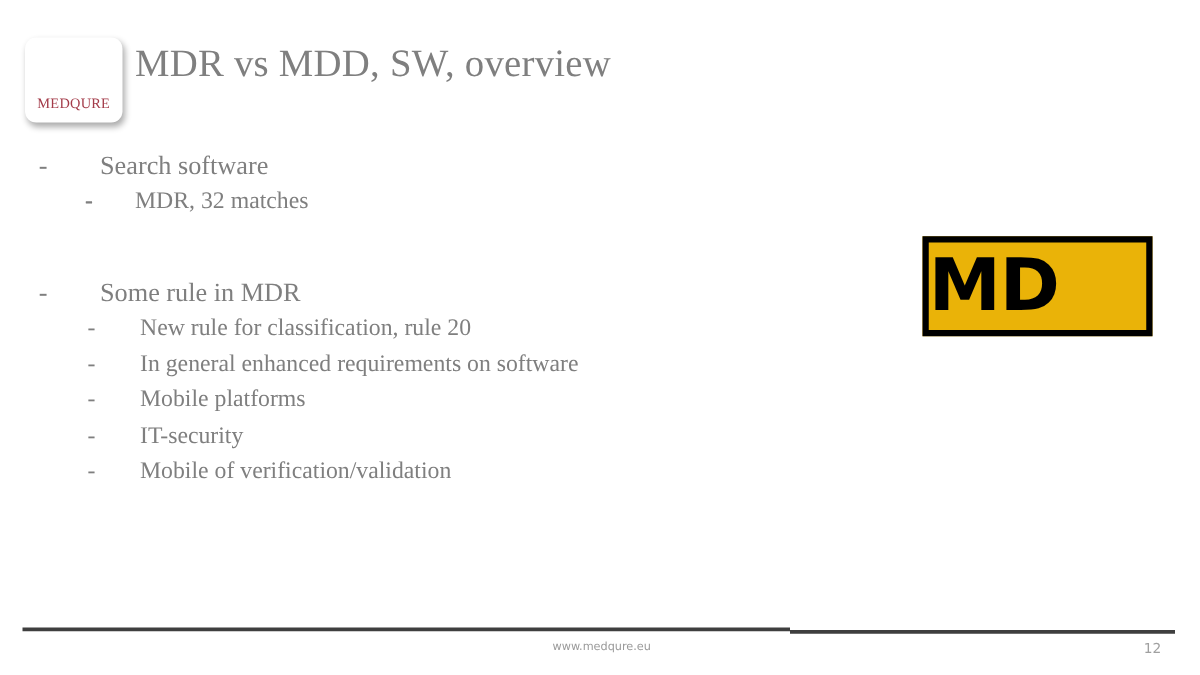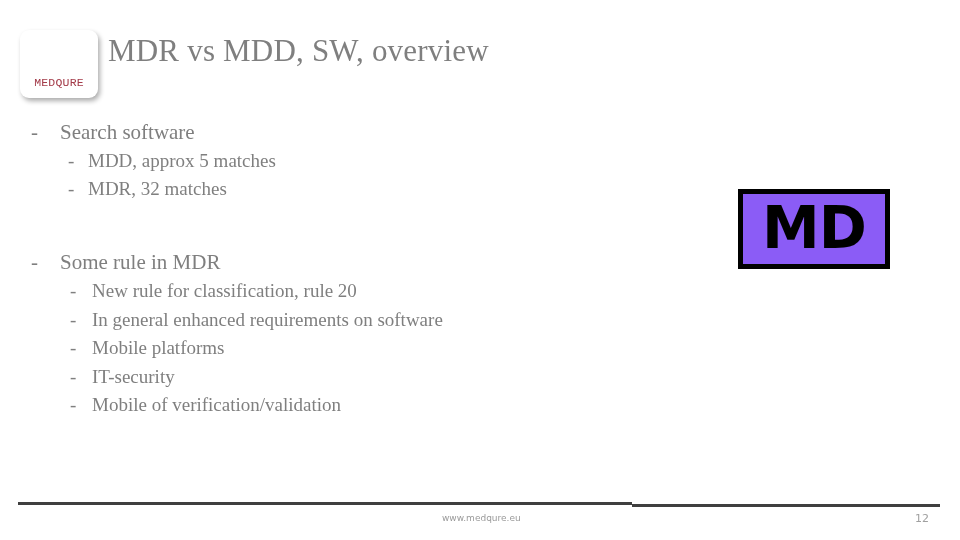--- a/index.html
+++ b/index.html
@@ -30,21 +30,21 @@
     background: #ffffff;
     border-radius: 9px;
     box-shadow: 2px 3px 5px rgba(0,0,0,0.33);
   }
   .logo-text {
     position: absolute;
     left: 0;
     right: 0;
     bottom: 9px;
     text-align: center;
-    font-family: Liberation Mono, monospace;
+    font-family: Liberation Serif, serif;
     font-size: 11.5px;
     letter-spacing: 0.2px;
     color: #a33b49;
     white-space: nowrap;
   }
 
   
   .slide-title {
     position: absolute;
     left: 108px;
@@ -77,20 +77,21 @@
     font-family: "Liberation Serif", serif;
     white-space: nowrap;
   }
   .bullet .dash {
     position: absolute;
     top: 0;
     color: #7f7f7f;
   }
   .bullet .label {
     display: inline-block;
+    margin-left: 20px;
   }
 
   
   .lvl1 {
     font-size: 21px;
     line-height: 29px;
     padding-left: 60px;
   }
   .lvl1 .dash {
     left: 31px;
@@ -114,28 +115,28 @@
   }
   .lvl2b .dash {
     left: 70px;
   }
 
   
   .md-symbol {
     position: absolute;
     left: 738px;
     top: 189px;
-    width: 152px;
+    width: 184px;
     height: 80px;
     box-sizing: border-box;
     border: 5px solid #000000;
-    background: #8b5cf6;
+    background: #eab308;
     display: flex;
     align-items: center;
-    justify-content: center;
+    justify-content: flex-start;
   }
   .md-symbol .md-text {
     font-family: "DejaVu Sans", sans-serif;
     font-weight: bold;
     font-size: 58px;
     line-height: 58px;
     color: #000000;
     letter-spacing: -1px;
     transform: translateY(-1px);
   }
@@ -190,21 +191,20 @@
 
   <div class="body-area">
 
     <div class="bullet-group">
       <div class="bullet lvl1">
         <span class="dash">-</span>
         <span class="label">Search software</span>
       </div>
       <div class="bullet lvl2">
         <span class="dash">-</span>
-        <span class="label">MDD, approx 5 matches</span>
       </div>
       <div class="bullet lvl2">
         <span class="dash">-</span>
         <span class="label">MDR, 32 matches</span>
       </div>
     </div>
 
     <div class="group-gap"></div>
 
     <div class="bullet-group">

